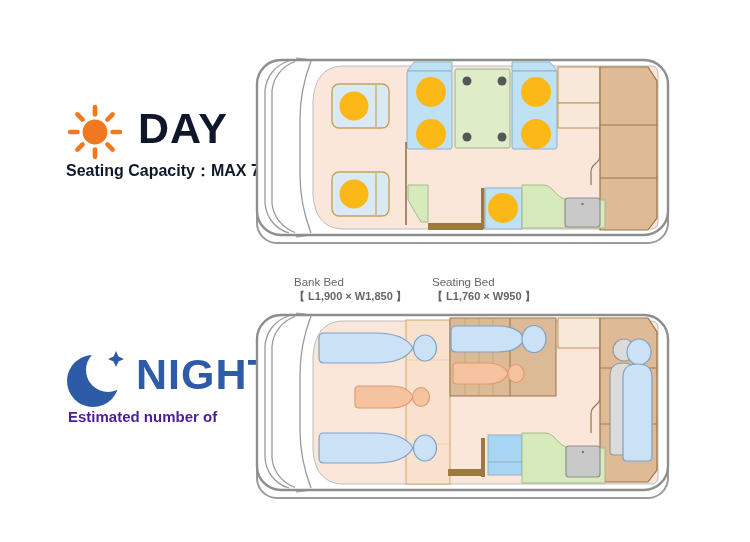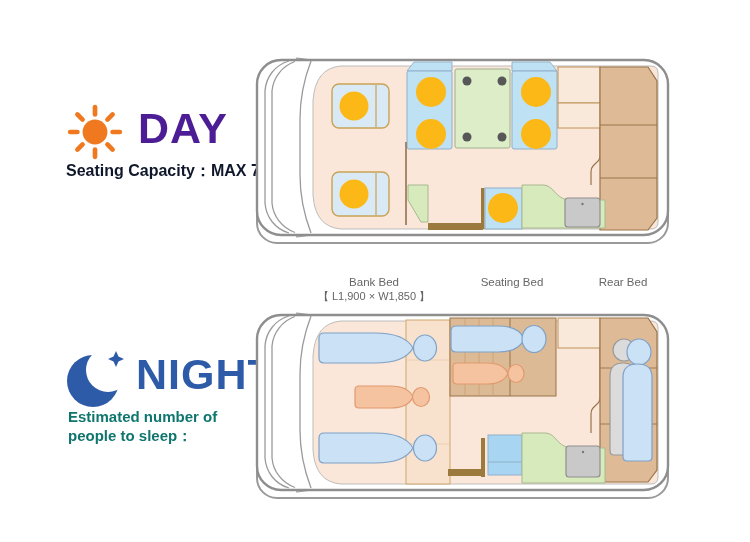--- a/index.html
+++ b/index.html
@@ -5,43 +5,43 @@
   html,body { margin:0; padding:0; background:#fff; }
   .stage {
     position:relative; width:750px; height:542px; background:#ffffff;
     font-family:"Liberation Sans", sans-serif; overflow:hidden;
   }
   .abs { position:absolute; }
 
   
   .day-title {
     left:138px; top:104px; font-size:43px; font-weight:700;
-    color:#4c1d95; letter-spacing:1px;
+    color:#0f172a; letter-spacing:1px;
   }
   .day-caption {
     left:66px; top:161px; font-size:16px; font-weight:700; color:#0f172a;
   }
 
   
   .night-title {
     left:136px; top:350px; font-size:43px; font-weight:700;
     color:#2E5BA8; letter-spacing:1px;
   }
   .night-caption {
-    left:68px; top:407px; font-size:15px; font-weight:700; color:#0f766e;
+    left:68px; top:407px; font-size:15px; font-weight:700; color:#4c1d95;
     line-height:19px;
   }
 
   
   .bed-label {
-    top:275px; width:160px; margin-left:-80px; text-align:center;
+    top:275px; width:160px; margin-left:-80px; text-align:left;
     color:#666; font-size:11px; line-height:14px;
   }
   .bed-label .bed-name { font-size:11.5px; }
-  .bed-label .bed-dims { letter-spacing:0; }
+  .bed-label .bed-dims { letter-spacing:0;font-weight:bold; }
 
   .icon-day  { left:66px;  top:103px; }
   .icon-night{ left:64px;  top:345px; }
 
   .van-day   { left:255px; top:57px; }
   .van-night { left:255px; top:312px; }
 </style>
 </head>
 <body>
 
@@ -64,32 +64,31 @@
   <div class="abs day-caption">Seating Capacity：MAX 7</div>
 
   <svg class="abs icon-night" width="64" height="64" viewBox="0 0 64 64">
     <circle cx="29" cy="36" r="26" fill="#2E5BA8"></circle>
     <circle cx="44" cy="25" r="22" fill="#ffffff"></circle>
     <path d="M52,6 L54.5,11.5 L60,14 L54.5,16.5 L52,22 L49.5,16.5 L44,14 L49.5,11.5 Z" fill="#2E5BA8"></path>
   </svg>
   <div class="abs night-title">NIGHT</div>
   <div class="abs night-caption">
     <div>Estimated number of</div>
-    <div>people to sleep：</div>
   </div>
 
   <div class="abs bed-label" style="left:374px;">
     <div class="bed-name">Bank Bed</div>
     <div class="bed-dims">【 L1,900 × W1,850 】</div>
   </div>
   <div class="abs bed-label" style="left:512px;">
     <div class="bed-name">Seating Bed</div>
+    <div class="bed-dims">【 L1,760 × W950 】</div>
   </div>
   <div class="abs bed-label" style="left:623px;">
-    <div class="bed-name">Rear Bed</div>
   </div>
 
   <svg class="abs van-day" width="418" height="192" viewBox="0 0 418 192">
 
     <g>
       <rect x="2" y="12" width="411" height="174" rx="20" fill="#ffffff" stroke="#9A9A9A" stroke-width="2"></rect>
       <path d="M42,1 L56,3 L54,9 L40,7 Z" fill="#ffffff" stroke="#9A9A9A" stroke-width="1.2"></path>
       <path d="M42,180 L56,178 L54,172 L40,174 Z" fill="#ffffff" stroke="#9A9A9A" stroke-width="1.2"></path>
       <rect x="2" y="3" width="411" height="175" rx="24" fill="#ffffff" stroke="#8E8E8E" stroke-width="2.4"></rect>
     </g>

